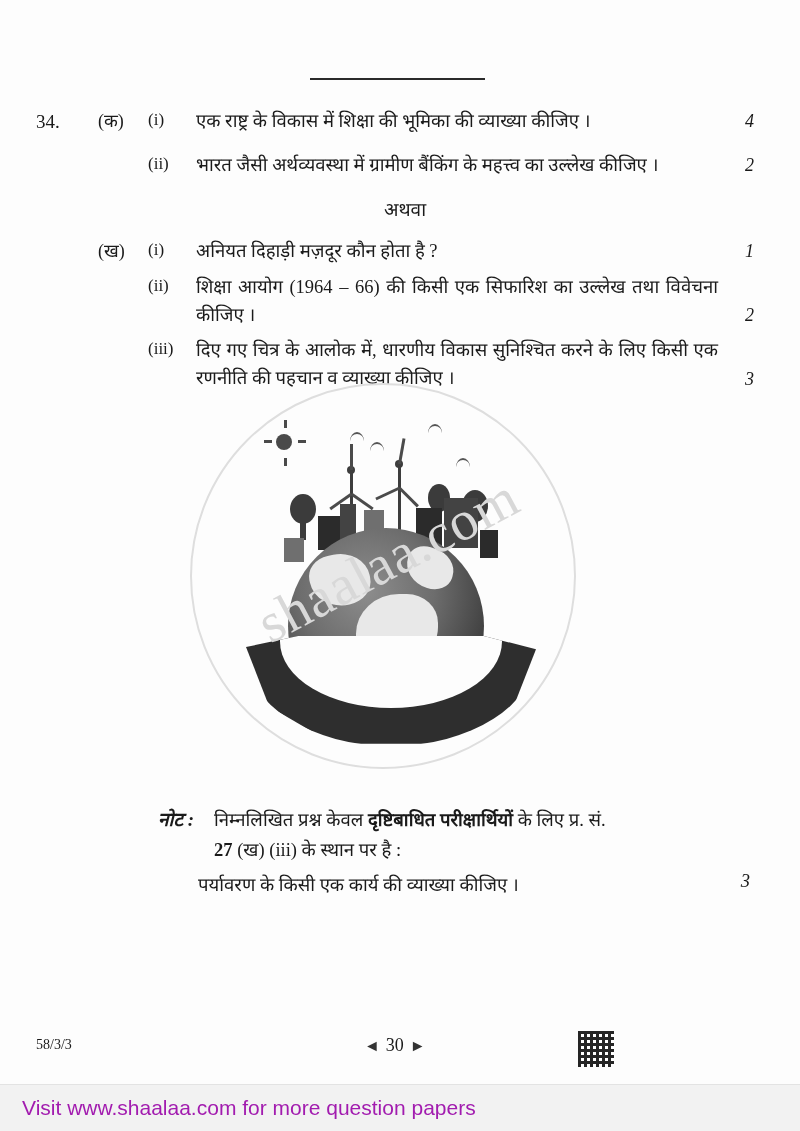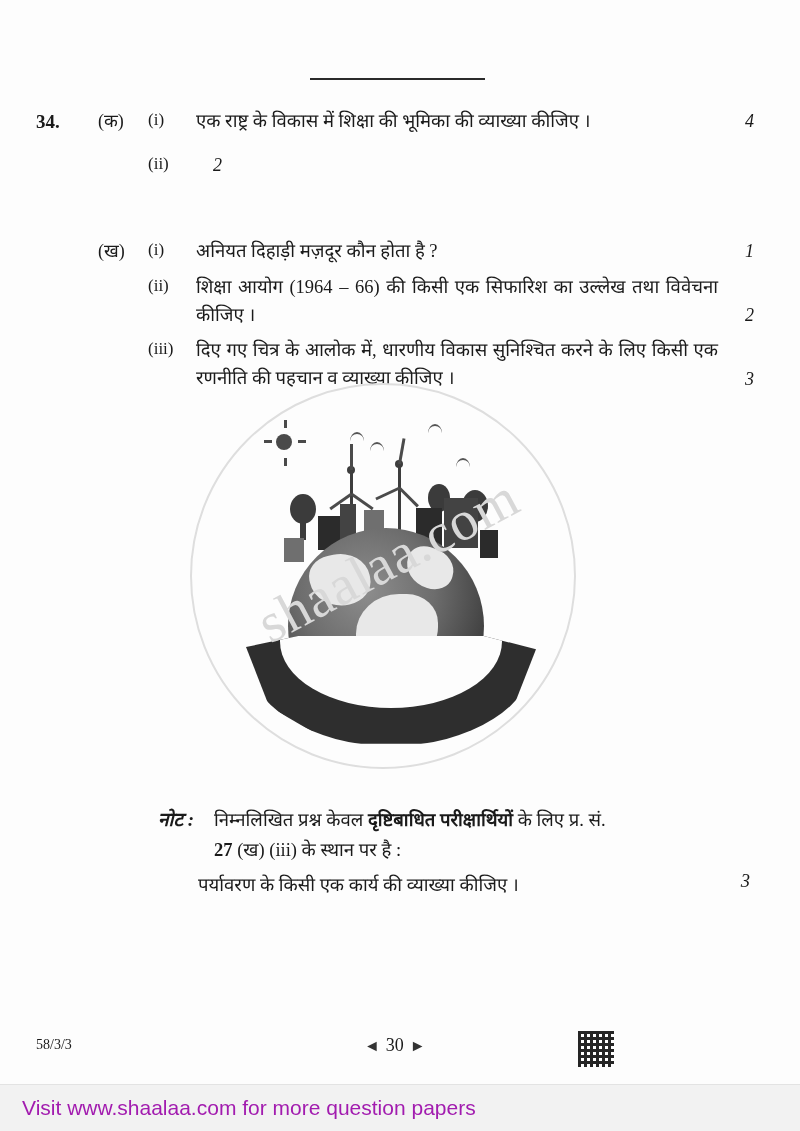--- a/index.html
+++ b/index.html
@@ -43,21 +43,21 @@
     align-items: flex-start;
     width: 800px;
     box-sizing: border-box;
     padding: 0 46px 0 36px;
     margin-bottom: 6px;
   }
   .col-qno {
     width: 62px;
     flex: 0 0 62px;
     font-size: 19px;
-    font-weight: bold;
+    font-weight: normal;
     line-height: 1.45;
   }
   .col-part {
     width: 50px;
     flex: 0 0 50px;
     font-size: 18px;
     line-height: 1.45;
   }
   .col-sub {
     width: 48px;
@@ -338,24 +338,26 @@
       <div class="col-part">(क)</div>
       <div class="col-sub">(i)</div>
       <div class="col-text">एक राष्ट्र के विकास में शिक्षा की भूमिका की व्याख्या कीजिए ।</div>
       <div class="col-marks">4</div>
     </div>
 
     <div class="row" style="margin-top:16px;">
       <div class="col-qno"></div>
       <div class="col-part"></div>
       <div class="col-sub">(ii)</div>
+      <div class="col-text">भारत जैसी अर्थव्यवस्था में ग्रामीण बैंकिंग के महत्त्व का उल्लेख कीजिए ।</div>
       <div class="col-marks">2</div>
     </div>
   </div>
 
+  <div class="athava">अथवा</div>
 
   <div class="qblock" style="top:238px;">
     <div class="row">
       <div class="col-qno"></div>
       <div class="col-part">(ख)</div>
       <div class="col-sub">(i)</div>
       <div class="col-text">अनियत दिहाड़ी मज़दूर कौन होता है ?</div>
       <div class="col-marks">1</div>
     </div>
 

